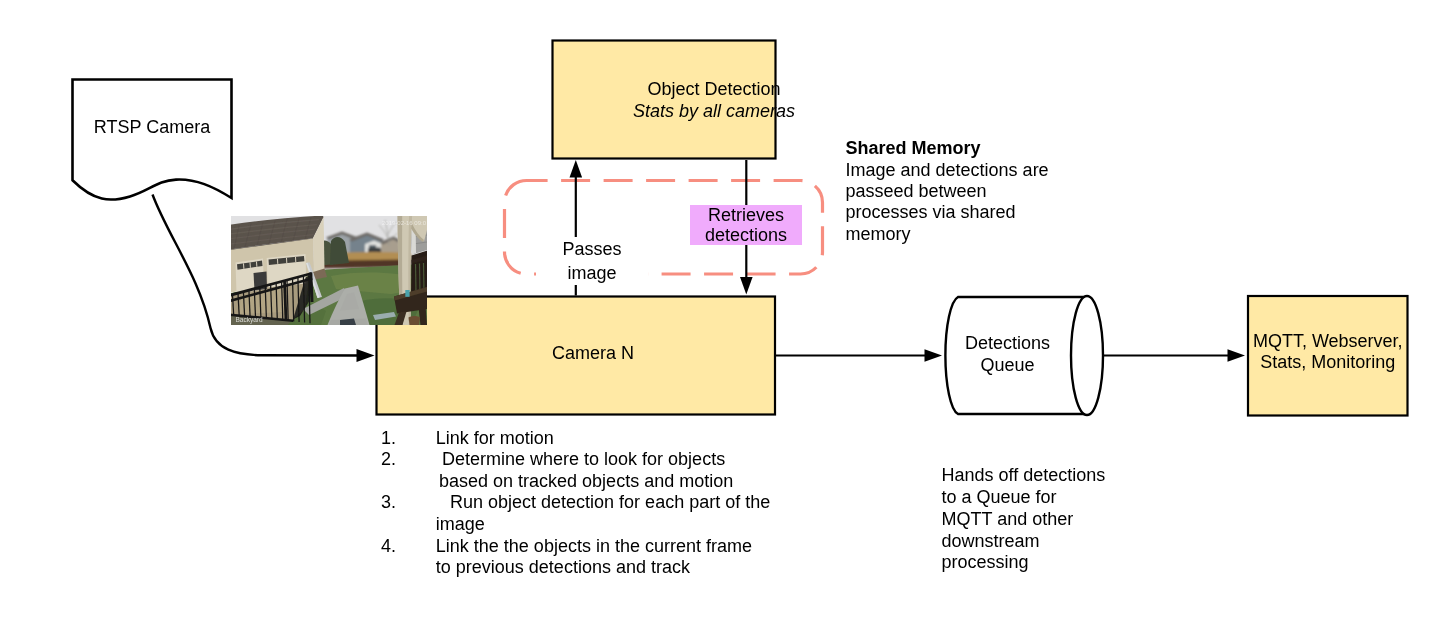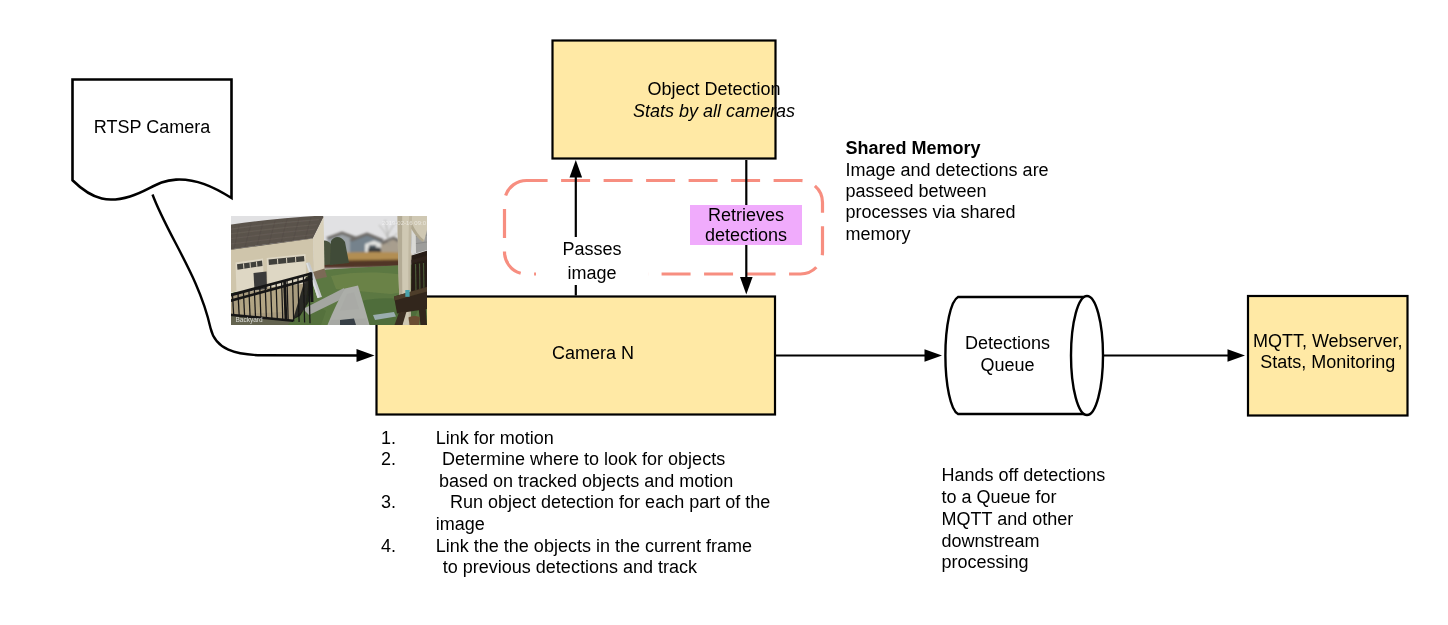--- a/index.html
+++ b/index.html
@@ -237,16 +237,16 @@
 
   <div class="txt" style="left:941.5px;top:437.4px;line-height:21.7px;margin-top:28px;">Hands off detections<br>to a Queue for<br>MQTT and other<br>downstream<br>processing</div>
 
   <div class="txt" style="left:381px;top:427.7px;">
     <div style="position:relative;">1.<span style="position:absolute;left:54.8px;">Link for motion</span></div>
     <div style="position:relative;">2.<span style="position:absolute;left:61px;">Determine where to look for objects</span></div>
     <div style="position:relative;"><span style="position:absolute;left:58px;">based on tracked objects and motion</span>&nbsp;</div>
     <div style="position:relative;">3.<span style="position:absolute;left:69px;">Run object detection for each part of the</span></div>
     <div style="position:relative;"><span style="position:absolute;left:54.8px;">image</span>&nbsp;</div>
     <div style="position:relative;">4.<span style="position:absolute;left:54.8px;">Link the the objects in the current frame</span></div>
-    <div style="position:relative;"><span style="position:absolute;left:54.8px;margin-left:7px;">to previous detections and track</span>&nbsp;</div>
+    <div style="position:relative;"><span style="position:absolute;left:54.8px;">to previous detections and track</span>&nbsp;</div>
   </div>
 
 </div>
 
 </body></html>

